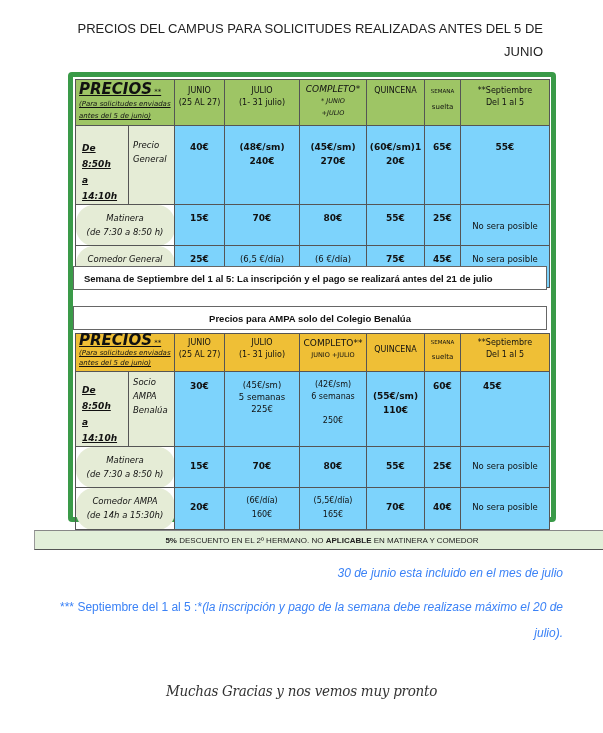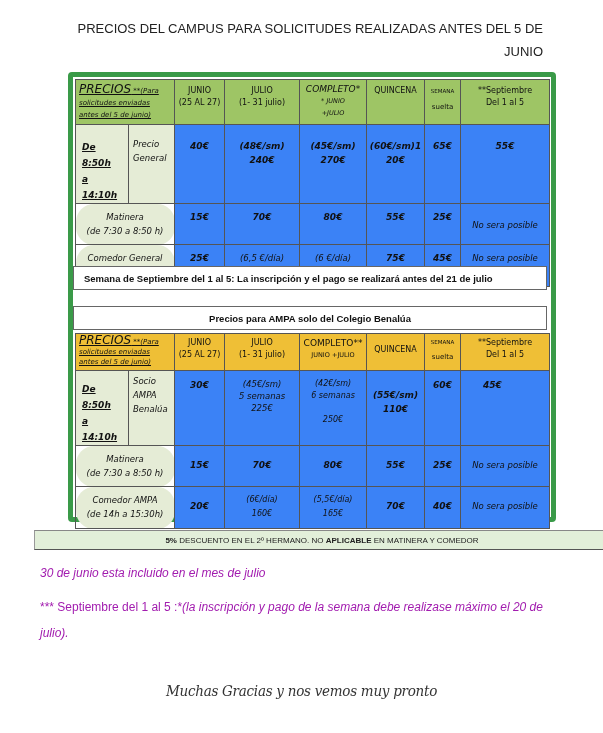--- a/index.html
+++ b/index.html
@@ -15,41 +15,41 @@
   table.prices { position: absolute; border-collapse: collapse; table-layout: fixed;
     font-family: "DejaVu Sans", sans-serif; font-size: 8.5px; }
   table.prices td { border: 1px solid #555; text-align: center; vertical-align: top; }
   .t1 { left: 75px; top: 79px; width: 474px; }
   .t2 { left: 75px; top: 333px; width: 474px; }
 
   .hdr-green td { background: #9ec565; }
   .hdr-yellow td { background: #efbf36; }
   td.hdr { padding-top: 5px; line-height: 12px; font-size: 8px; }
   td.hdr-first { text-align: left !important; padding: 3px 3px; font-style: italic; font-size: 7px; line-height: 12px; text-decoration: underline; }
-  td.hdr-first .big { font-size: 12px; font-weight: normal; text-align: center; }
+  td.hdr-first .big { font-size: 15px; font-weight: bold; text-align: center; }
   .small-caps { font-size: 6.5px; }
 
   td.lbl { background: #e5ecd6; font-style: italic; padding: 6px 2px; line-height: 14px; border-radius: 18px; }
   td.lbl-time { background: #e5ecd6; text-align: left !important; padding: 14px 3px 0 6px; font-weight: bold; font-style: italic; text-decoration: underline; line-height: 16px; font-size: 9px; }
   td.lbl-cat { background: #e5ecd6; text-align: left !important; padding: 12px 3px 0 4px; font-style: italic; line-height: 14px; margin-left: 36px; }
-  td.val { background: #3b82f6; font-style: italic; font-weight: bold; padding-top: 14px; line-height: 14px; font-size: 9px; }
+  td.val { background: #7dd3fc; font-weight: bold; padding-top: 14px; line-height: 14px; font-size: 9px; }
   td.val.norm { font-weight: normal; font-size: 8.5px; }
   td.val .sp { display: block; margin-top: 6px; }
 
   .note-box { position: absolute; left: 73px; width: 474px; border: 1px solid #666;
     font-size: 9.5px; font-weight: bold; color: #111; background: #fff; }
   .note1 { top: 266px; height: 24px; padding: 6px 0 0 10px; text-align: left; }
   .note2 { top: 306px; height: 24px; padding: 6px 0 0 0; text-align: center; }
 
   .discount { position: absolute; left: 34px; top: 530px; width: 575px; height: 20px;
     background: #e2efd9; border-top: 1px solid #888; border-bottom: 1px solid #555; border-left: 1px solid #999;
     font-size: 8px; text-align: center; padding-top: 5px; color: #222; }
   .discount b { font-weight: bold; }
 
-  .footnote { position: absolute; left: 40px; width: 523px; text-align: left; font-size: 12px; color: #a21caf; }
+  .footnote { position: absolute; left: 40px; width: 523px; text-align: right; font-size: 12px; color: #3b82f6; }
   .fn1 { top: 566px; font-style: italic; }
   .fn2 { top: 594px; line-height: 26px; }
   .fn2 i { font-style: italic; }
 
   .signoff { position: absolute; left: 100px; width: 403px; top: 682px; text-align: center;
     font-family: "DejaVu Serif", serif; font-style: italic; font-size: 15px; color: #333; letter-spacing: -0.3px; transform: scaleX(0.9); }
 </style>
 </head>
 <body>
 

